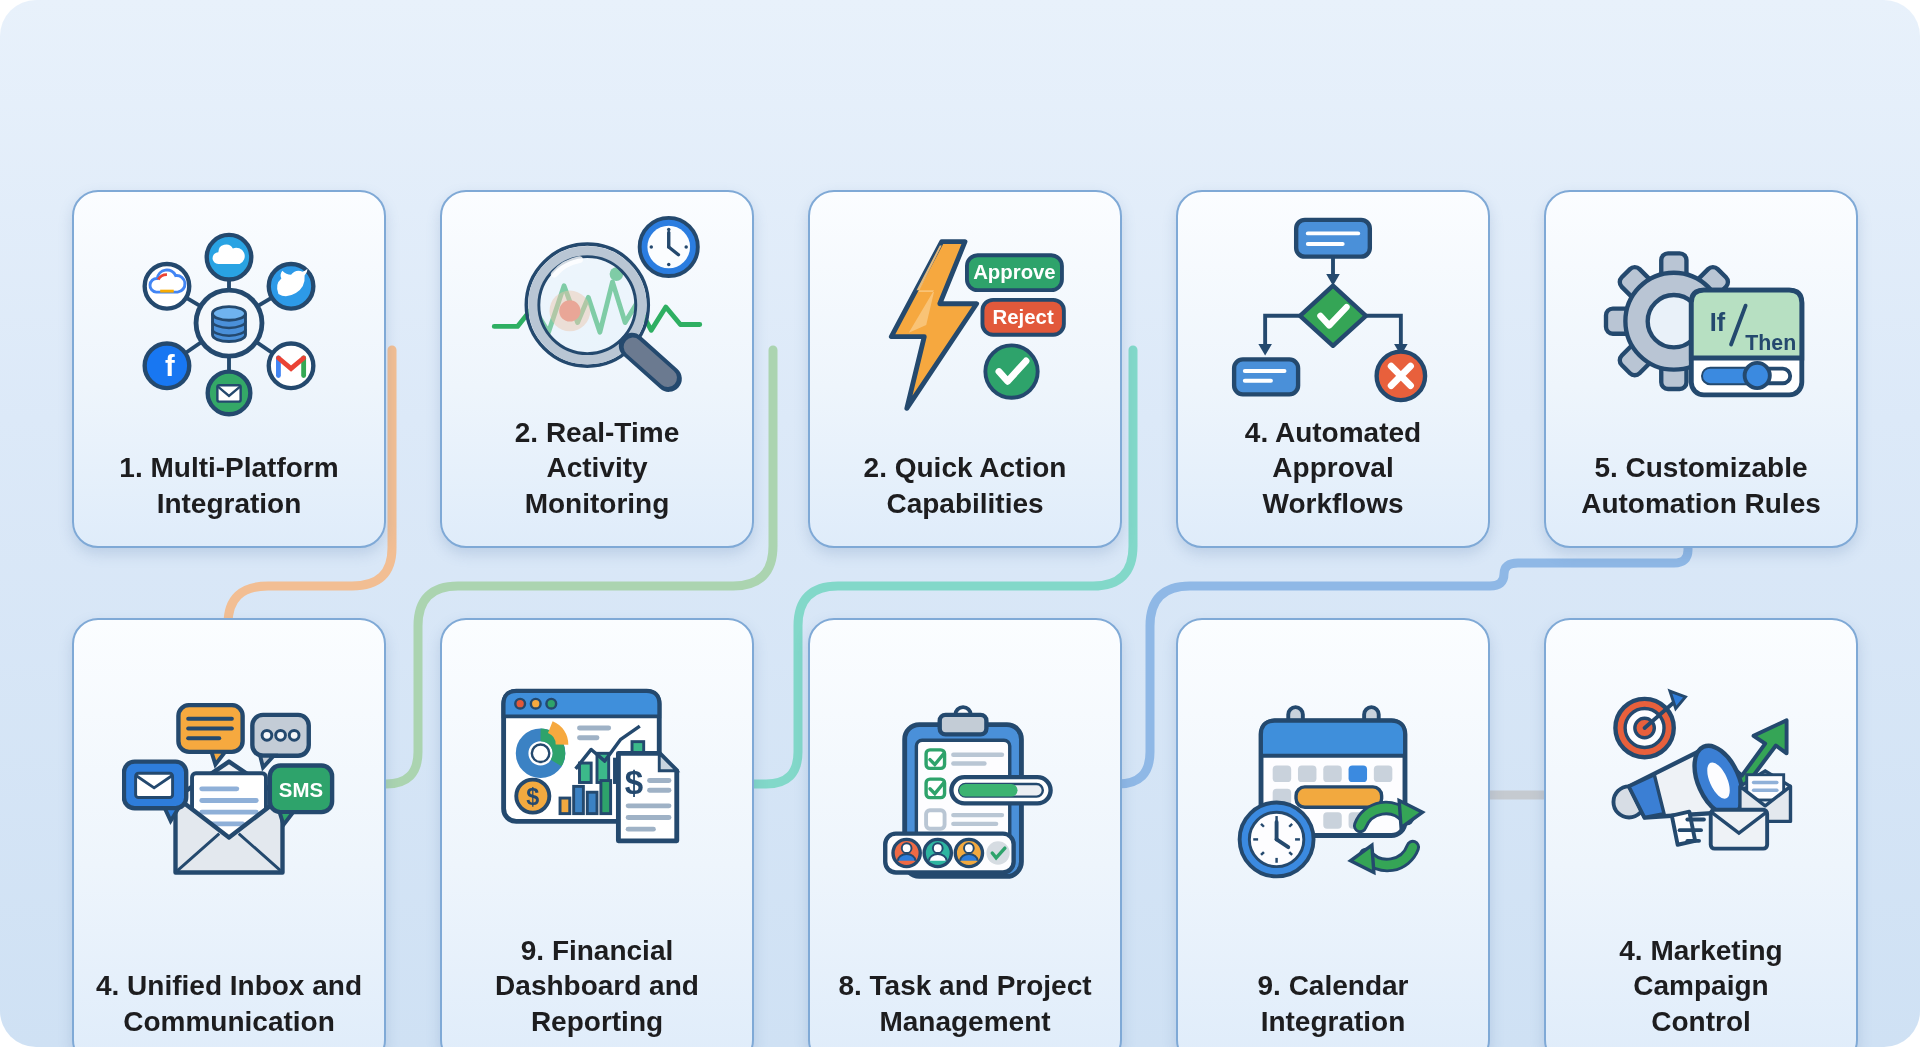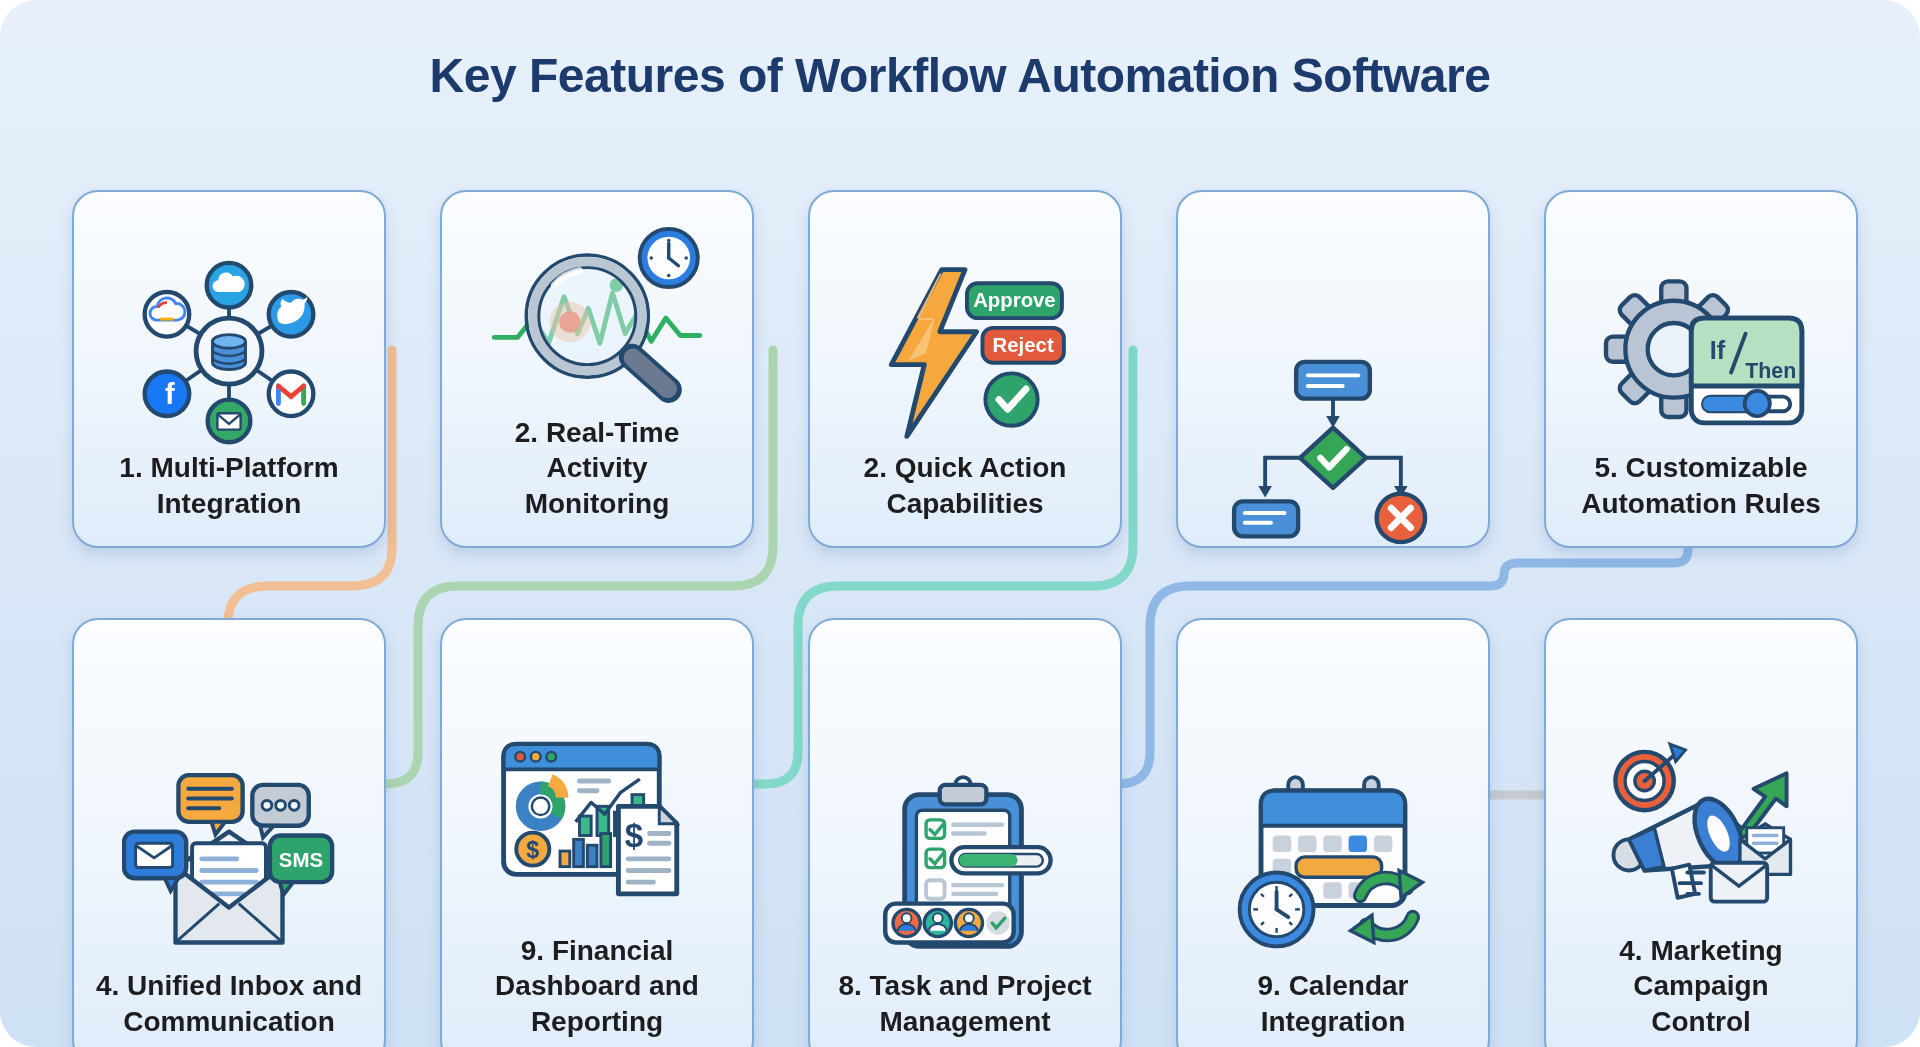--- a/index.html
+++ b/index.html
@@ -10,41 +10,40 @@
          font-size:48px;font-weight:800;color:#1c3a6b;letter-spacing:-0.5px;}
   .connectors{position:absolute;left:0;top:0;width:1920px;height:1047px;}
   .connectors path{fill:none;stroke-width:9;stroke-linecap:round;}
   .card{position:absolute;width:314px;height:358px;border-radius:26px;
         border:2.5px solid #7fa9d6;
         background:linear-gradient(180deg,#fbfdff 0%,#eef5fc 55%,#dfecfa 100%);
         box-shadow:0 6px 14px rgba(80,120,170,.22);
         display:flex;flex-direction:column;box-sizing:border-box;}
   .r1{top:190px}.r2{top:618px;height:448px}
   .c1{left:72px}.c2{left:440px}.c3{left:808px}.c4{left:1176px}.c5{left:1544px}
-  .card-icon{flex:1;display:flex;align-items:flex-end;justify-content:center;padding-top:12px;}
+  .card-icon{flex:1;display:flex;align-items:center;justify-content:center;padding-top:12px;}
   .card-label{text-align:center;font-weight:bold;font-size:28px;color:#1d1d1f;
               line-height:1.28;margin:0 auto;padding-bottom:24px;}
   .card[data-card="1"] .card-label{max-width:232px}
   .card[data-card="2"] .card-label{max-width:248px}
   .card[data-card="3"] .card-label{max-width:262px}
   .card[data-card="4"] .card-label{max-width:252px}
   .card[data-card="5"] .card-label{max-width:262px}
   .card[data-card="6"] .card-label{max-width:268px}
   .card[data-card="7"] .card-label{max-width:298px}
   .card[data-card="8"] .card-label{max-width:262px}
   .card[data-card="9"] .card-label{max-width:172px}
   .card[data-card="10"] .card-label{max-width:232px}
   svg text{font-family:"Liberation Sans",sans-serif;font-weight:bold;}
 </style>
 </head>
 <body>
 
 <div class="stage">
 
-  <div class="title">Key Features of Workflow Automation Software</div>
 
   <svg class="connectors" viewBox="0 0 1920 1047">
     <path d="M392,350 V548 Q392,586 352,586 H268 Q228,586 228,624 V645" stroke="#F2BE93"></path>
     <path d="M773,350 V546 Q773,586 733,586 H458 Q418,586 418,626 V752 Q418,784 386,784 H360" stroke="#ABD4B0"></path>
     <path d="M1133,350 V546 Q1133,586 1093,586 H838 Q798,586 798,626 V752 Q798,784 766,784 H740" stroke="#82D8C9"></path>
     <path d="M1688,505 V550 Q1688,563 1674,563 H1518 Q1504,563 1504,574 Q1504,586 1490,586 H1190 Q1150,586 1150,626 V752 Q1150,784 1118,784 H1070" stroke="#8FB8E6"></path>
     <path d="M1475,795 H1565" stroke="#C5CAD0"></path>
   </svg>
 
   <div class="card r1 c1" data-card="1">
@@ -170,20 +169,21 @@
         <polygon points="173,134 187,134 180,146" fill="#24496e"></polygon>
         <rect x="8" y="150" width="66" height="36" rx="9" fill="#4a90d9" stroke="#24496e" stroke-width="4.5"></rect>
         <line x1="19" y1="162" x2="60" y2="162" stroke="#ffffff" stroke-width="4" stroke-linecap="round"></line>
         <line x1="19" y1="172" x2="46" y2="172" stroke="#ffffff" stroke-width="4" stroke-linecap="round"></line>
         <g>
           <circle cx="180" cy="167" r="25" fill="#e8603c" stroke="#24496e" stroke-width="4.5"></circle>
           <path d="M170 157 L190 177 M190 157 L170 177" stroke="#ffffff" stroke-width="7" stroke-linecap="round"></path>
         </g>
       </svg>
     </div>
+    <div class="card-label">4. Automated Approval Workflows</div>
   </div>
 
   <div class="card r1 c5" data-card="5">
     <div class="card-icon">
       <svg width="214" height="190" viewBox="0 0 220 196">
         <g transform="translate(82,92)">
           <g fill="#b9c5d4" stroke="#24496e" stroke-width="4.5">
             <rect x="-13" y="-70" width="26" height="140" rx="7"></rect>
             <rect x="-13" y="-70" width="26" height="140" rx="7" transform="rotate(45)"></rect>
             <rect x="-13" y="-70" width="26" height="140" rx="7" transform="rotate(90)"></rect>

